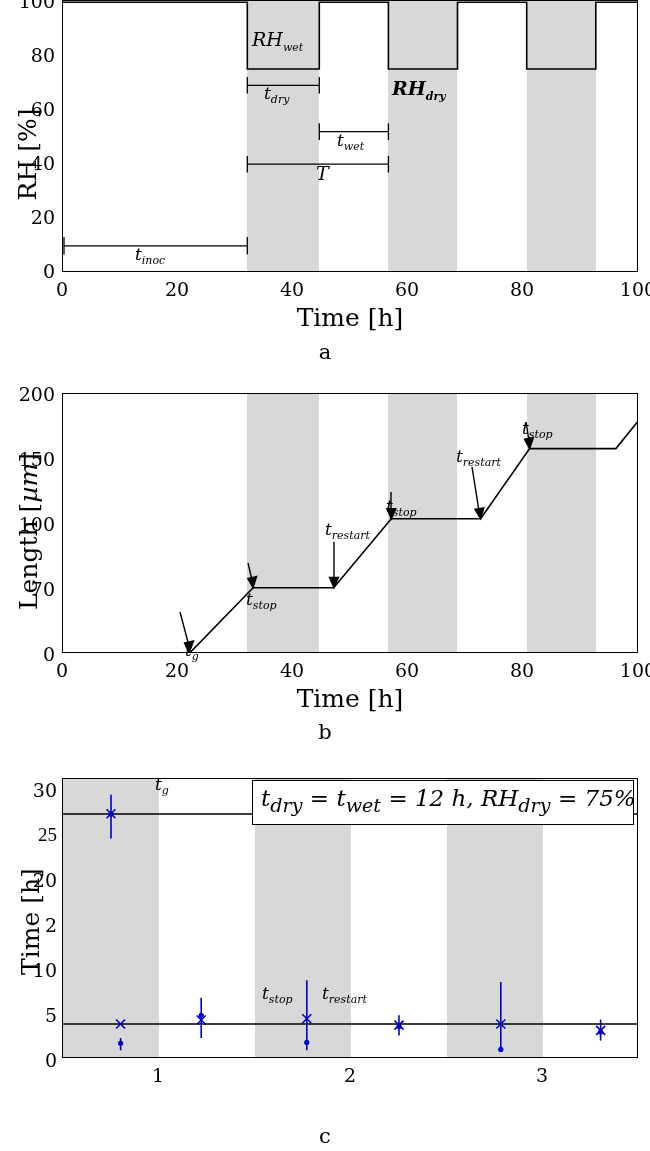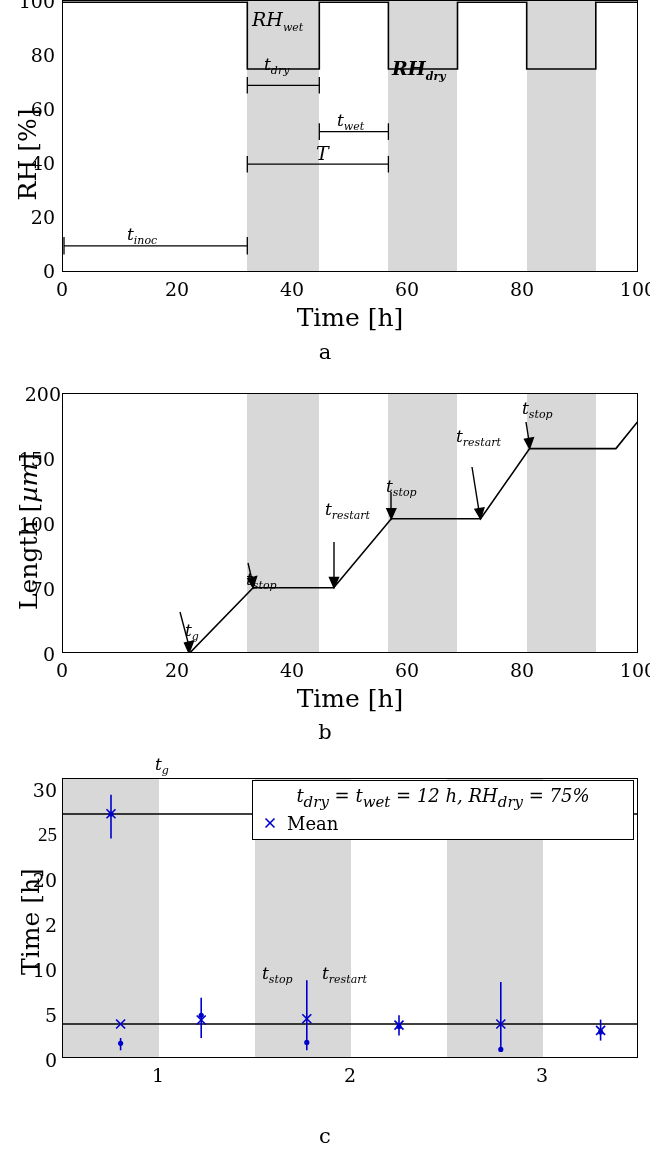--- a/index.html
+++ b/index.html
@@ -14,25 +14,25 @@
   .band{position:absolute;top:0;bottom:0;background:#d8d8d8;}
   svg.overlay{position:absolute;left:0;top:0;overflow:visible;}
 
   .ylabel{position:absolute;transform-origin:50% 50%;white-space:nowrap;font-size:25px;font-family:"DejaVu Serif",serif;}
   .xlabel{position:absolute;text-align:center;font-size:25px;font-family:"DejaVu Serif",serif;}
   .panel-letter{position:absolute;width:650px;text-align:center;font-size:21px;font-family:"DejaVu Serif",serif;}
 
   .tick-x{position:absolute;font-size:19px;text-align:center;font-family:"DejaVu Serif",serif;}
   .tick-y{position:absolute;font-size:19px;text-align:right;font-family:"DejaVu Serif",serif;}
 
-  .ann{position:absolute;font-size:17px;font-family:"DejaVu Serif",serif;font-style:italic;white-space:nowrap;}
+  .ann{position:absolute;font-size:17px;font-family:"DejaVu Serif",serif;font-style:italic;white-space:nowrap;margin-top:20px;}
   .ann sub{font-size:11px;font-style:italic;}
   .ann-big{font-size:19px;}
 
-  .legend{position:absolute;border:1.4px solid #000;background:#fff;box-sizing:border-box;padding:4px 8px 5px 8px;font-size:18px;font-family:"DejaVu Serif",serif;}
+  .legend{position:absolute;border:1.4px solid #000;background:#fff;box-sizing:border-box;padding:4px 8px 5px 8px;font-size:23px;font-family:"DejaVu Serif",serif;}
   .legend .lg-title{text-align:center;white-space:nowrap;font-style:italic;margin-bottom:2px;}
   .legend .lg-row{display:flex;align-items:center;gap:8px;white-space:nowrap;margin-top:1px;}
   .legend .lg-row span.lbl{font-style:normal;}
   .sym{width:18px;display:flex;justify-content:center;align-items:center;}
 </style>
 </head>
 <body>
 
 <div class="page">
 
@@ -83,24 +83,24 @@
         </g>
       </svg>
     </div>
 
     <div class="ann ann-big" style="left:252px;top:8px;">
       <span>RH</span><sub>wet</sub>
     </div>
     <div class="ann ann-big" style="left:392px;top:57px;font-weight:bold;">
       <span>RH</span><sub>dry</sub>
     </div>
-    <div class="ann" style="left:127px;top:224px;">
+    <div class="ann" style="left:135px;top:224px;">
       <span>t</span><sub>inoc</sub>
     </div>
-    <div class="ann" style="left:264px;top:54px;">
+    <div class="ann" style="left:264px;top:63px;">
       <span>t</span><sub>dry</sub>
     </div>
     <div class="ann" style="left:337px;top:110px;">
       <span>t</span><sub>wet</sub>
     </div>
     <div class="ann ann-big" style="left:316px;top:142px;">
       <span>T</span>
     </div>
 
     <div class="tick-x" style="left:42px;top:278px;width:40px;"><span>0</span></div>
@@ -113,21 +113,21 @@
     <div class="xlabel" style="left:62px;top:303px;width:576px;"><span>Time [h]</span></div>
     <div class="panel-letter" style="top:340px;"><span>a</span></div>
   </div>
 
   <div class="panel" id="panel-b">
 
     <div class="ylabel" style="left:-67px;top:145px;width:190px;text-align:center;transform:rotate(-90deg);">
       <span>Length [</span><span style="font-style:italic;">µm</span><span>]</span>
     </div>
 
-    <div class="tick-y" style="left:16px;top:11px;width:45px;"><span>200</span></div>
+    <div class="tick-y" style="left:10px;top:11px;width:45px;"><span>200</span></div>
     <div class="tick-y" style="left:10px;top:76px;width:45px;"><span>150</span></div>
     <div class="tick-y" style="left:10px;top:141px;width:45px;"><span>100</span></div>
     <div class="tick-y" style="left:10px;top:206px;width:45px;"><span>70</span></div>
     <div class="tick-y" style="left:10px;top:271px;width:45px;"><span>0</span></div>
 
     <div class="axis-box" id="box-b" style="left:62px;top:21px;width:576px;height:260px;">
       <div class="band" style="left:184.3px;width:72px;"></div>
       <div class="band" style="left:325.4px;width:69.1px;"></div>
       <div class="band" style="left:463.7px;width:69.1px;"></div>
 
@@ -267,29 +267,20 @@
           <line x1="533.1" y1="246.9" x2="542.1" y2="255.9"></line>
           <line x1="542.1" y1="246.9" x2="533.1" y2="255.9"></line>
         </g>
       </svg>
     </div>
 
     <div class="legend" style="left:252px;top:28px;width:382px;">
       <div class="lg-title">
         <span>t</span><sub>dry</sub><span> = t</span><sub>wet</sub><span> = 12 h, RH</span><sub>dry</sub><span> = 75%</span>
       </div>
-      <div class="lg-row">
-        <span class="sym">
-          <svg width="12" height="12" viewBox="0 0 12 12">
-              <line x1="1.5" y1="1.5" x2="10.5" y2="10.5" stroke="#0000cc" stroke-width="1.6"></line>
-              <line x1="10.5" y1="1.5" x2="1.5" y2="10.5" stroke="#0000cc" stroke-width="1.6"></line>
-            </svg>
-        </span>
-        <span class="lbl">Mean</span>
-      </div>
     </div>
 
     <div class="ann" style="left:155px;top:2px;">
       <span>t</span><sub>g</sub>
     </div>
     <div class="ann" style="left:262px;top:211px;">
       <span>t</span><sub>stop</sub>
     </div>
     <div class="ann" style="left:322px;top:211px;">
       <span>t</span><sub>restart</sub>

